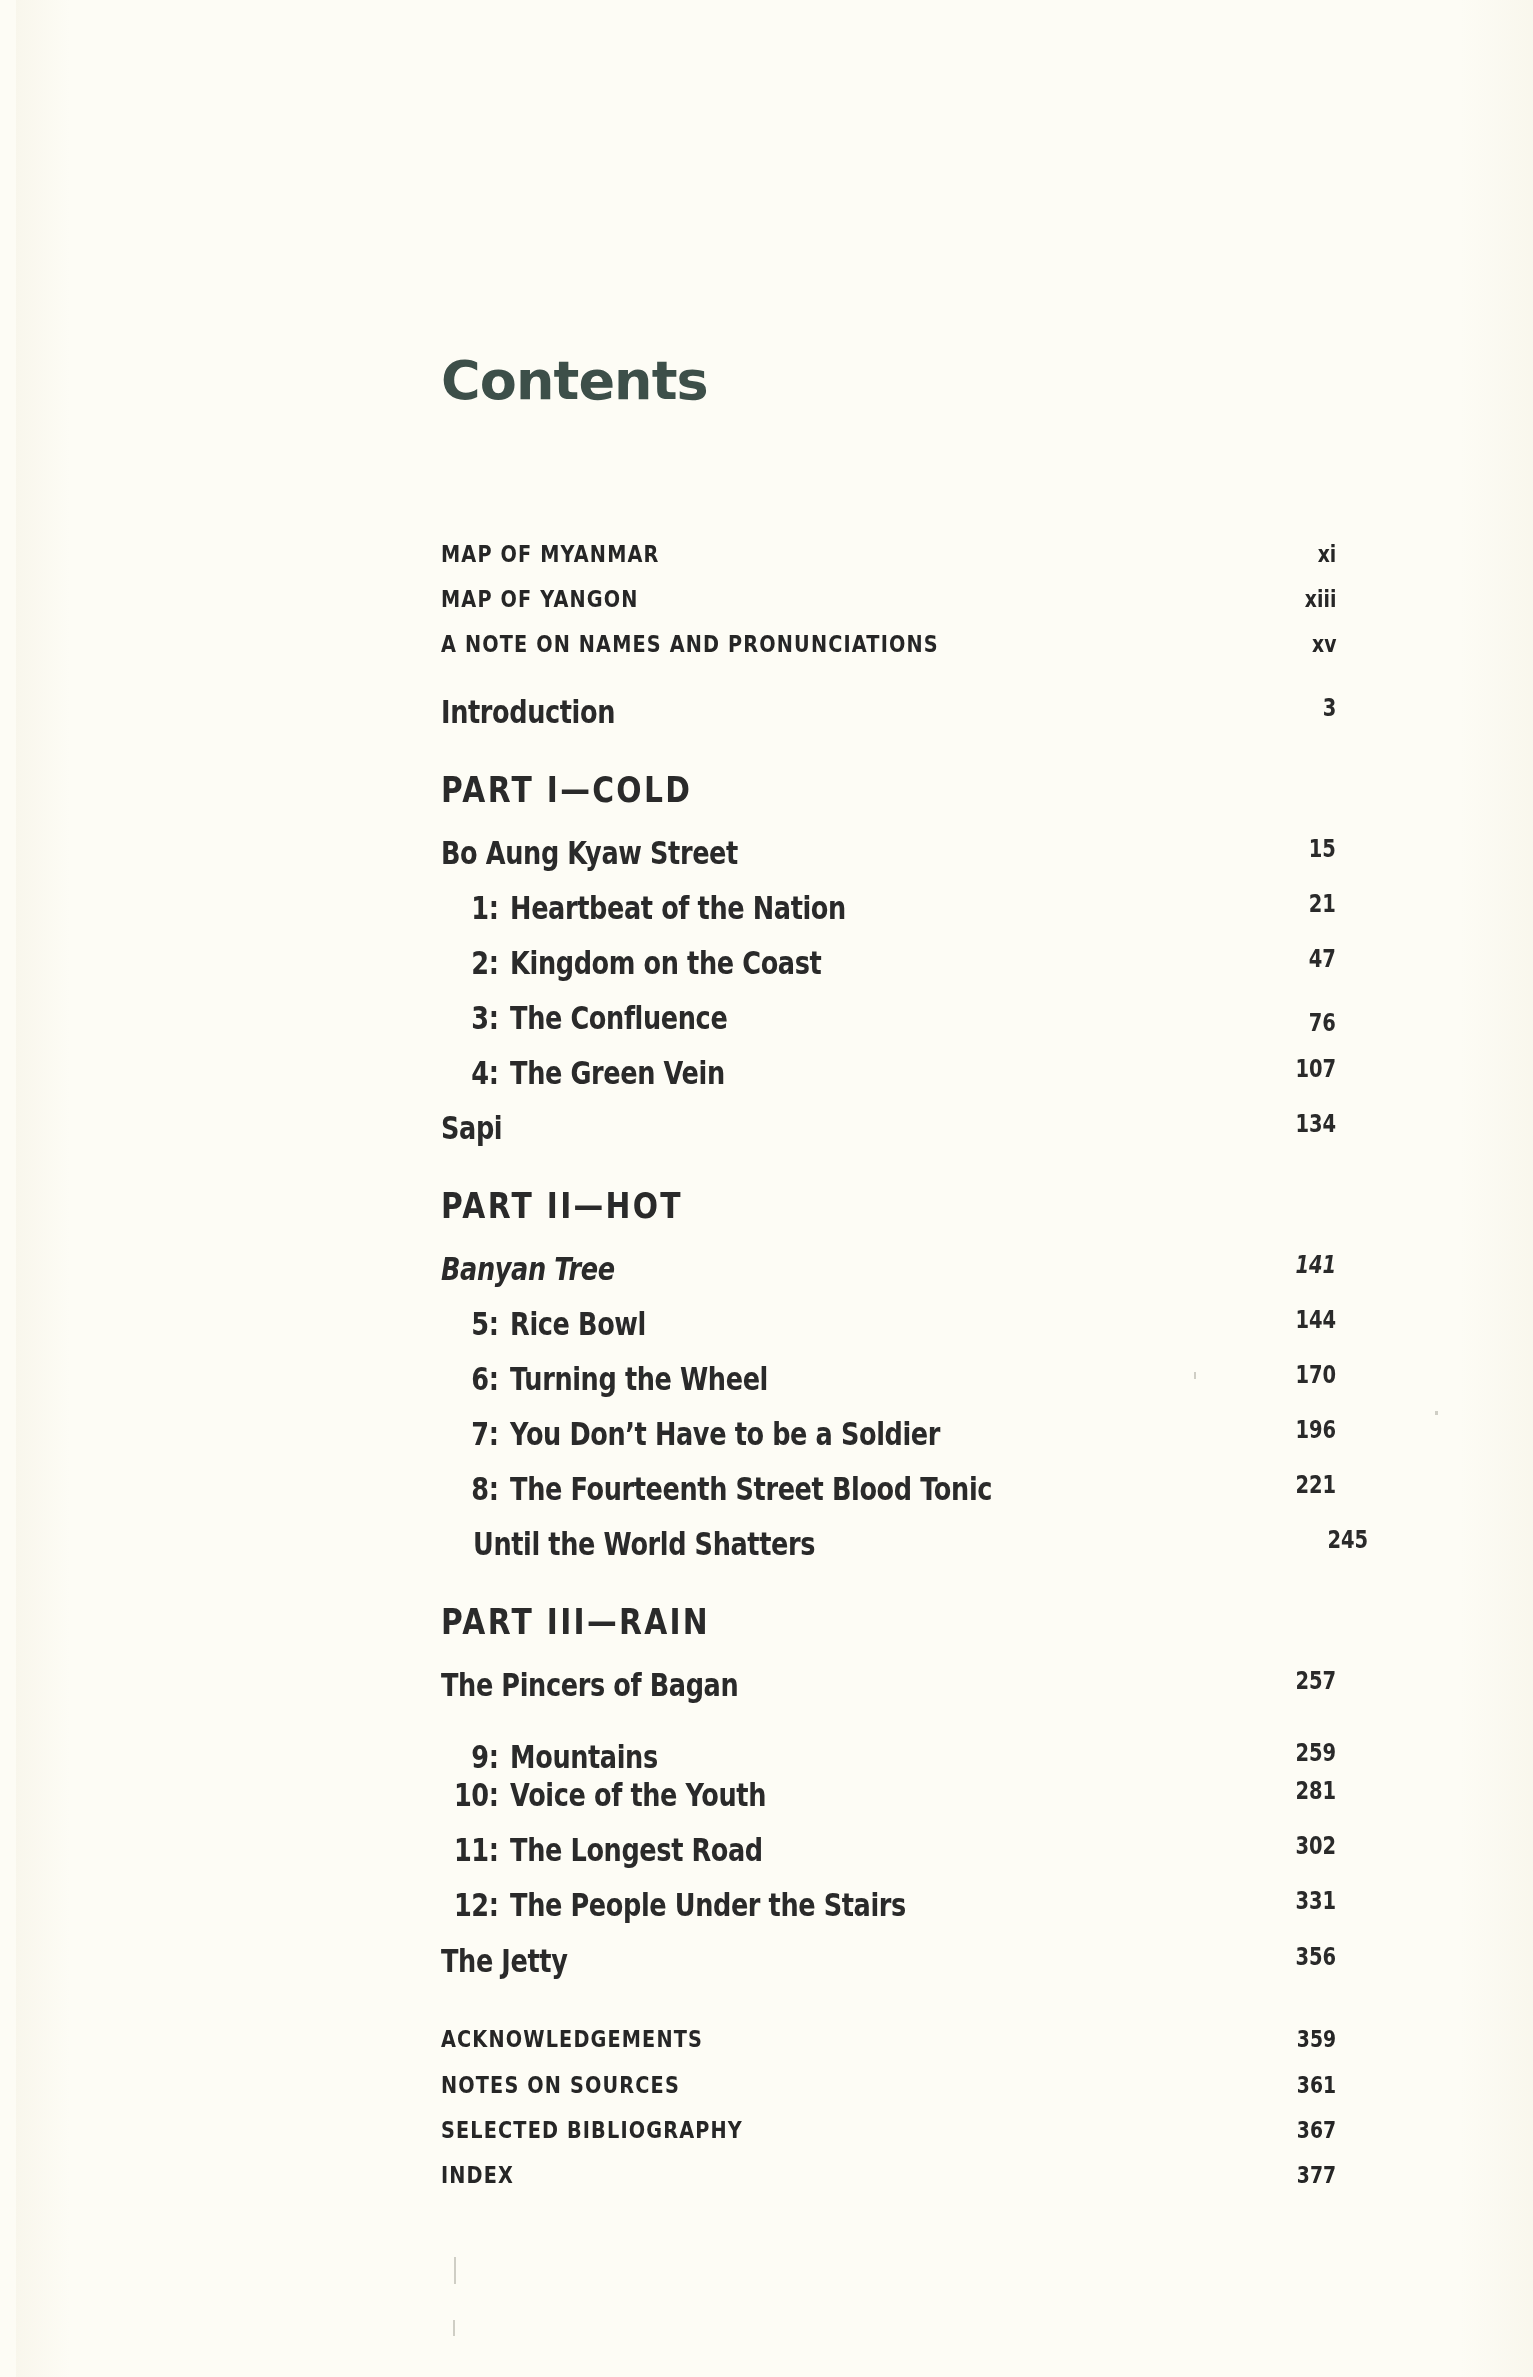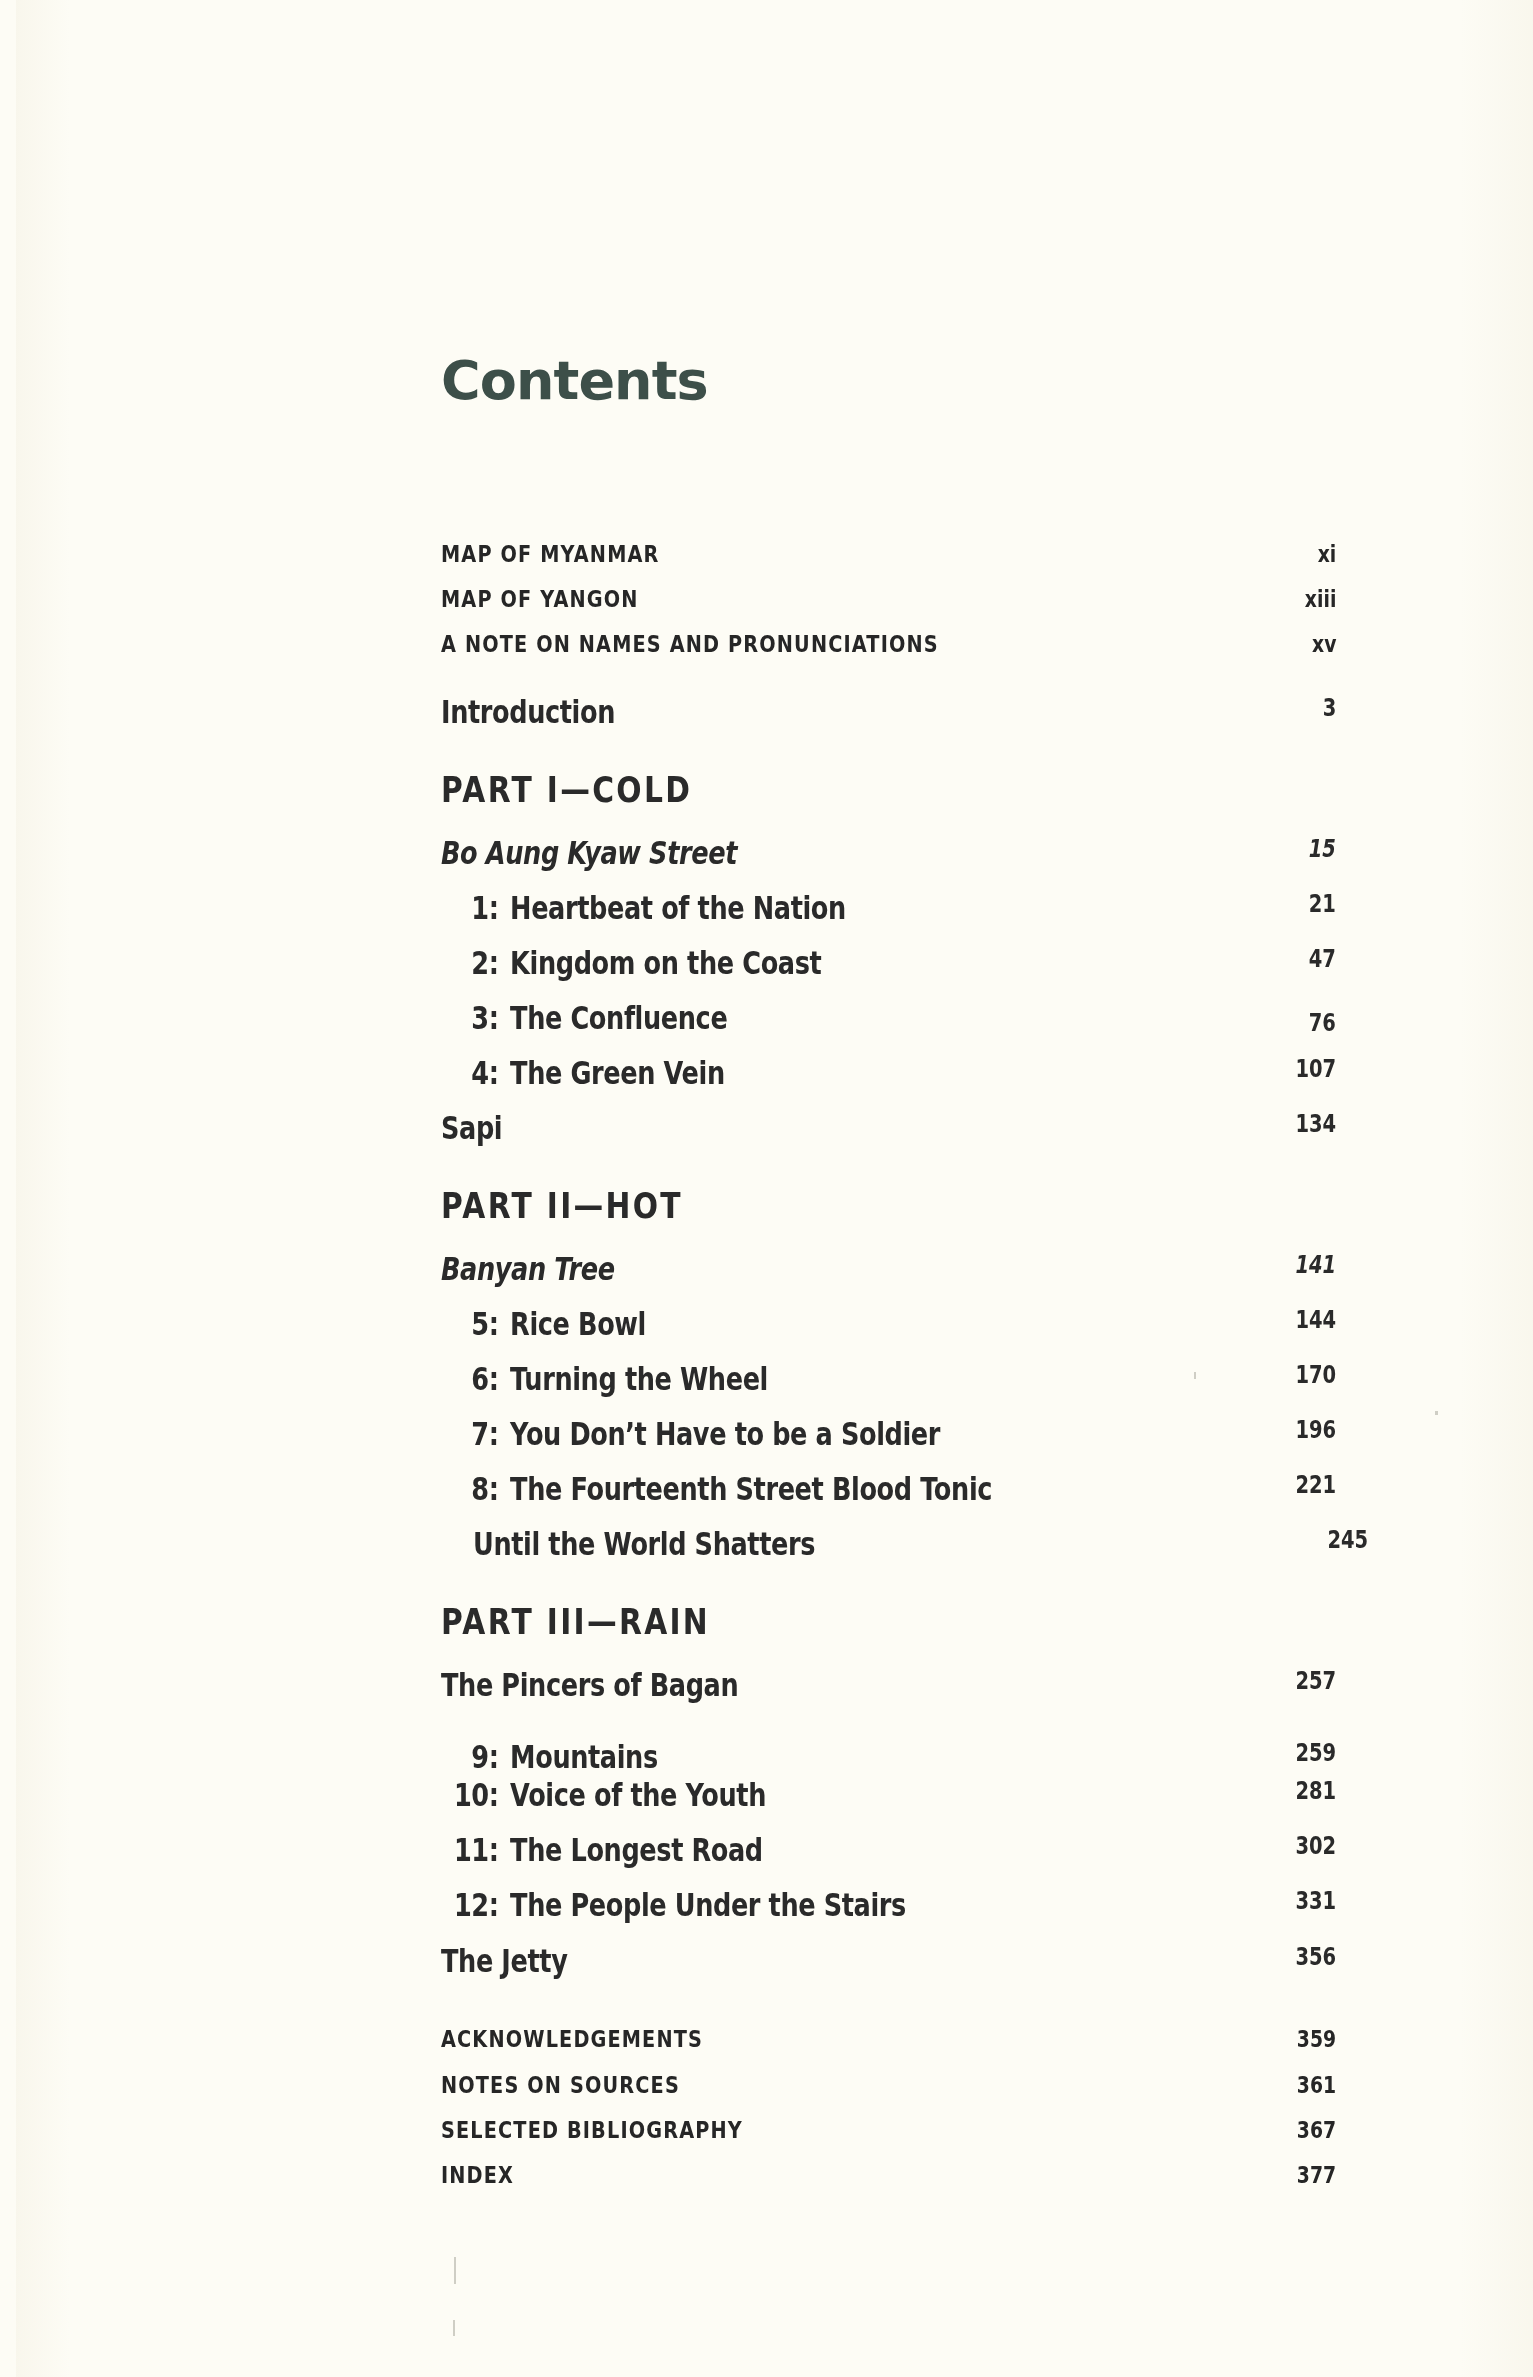--- a/index.html
+++ b/index.html
@@ -147,21 +147,21 @@
       <span class="page-num">xv</span>
     </div>
 
     <div class="row entry" style="top:693px;">
       <span class="label">Introduction</span>
       <span class="page-num">3</span>
     </div>
 
     <h2 class="part-heading" style="top:770px;">PART I—COLD</h2>
 
-    <div class="row entry" style="top:834px;font-style:italic;">
+    <div class="row entry" style="top:834px;">
       <span class="label">Bo Aung Kyaw Street</span>
       <span class="page-num">15</span>
     </div>
     <div class="row entry chapter" style="top:889px;">
       <span class="label"><span class="chap-num">1:</span><span class="chap-title">Heartbeat of the Nation</span></span>
       <span class="page-num">21</span>
     </div>
     <div class="row entry chapter" style="top:944px;">
       <span class="label"><span class="chap-num">2:</span><span class="chap-title">Kingdom on the Coast</span></span>
       <span class="page-num">47</span>

